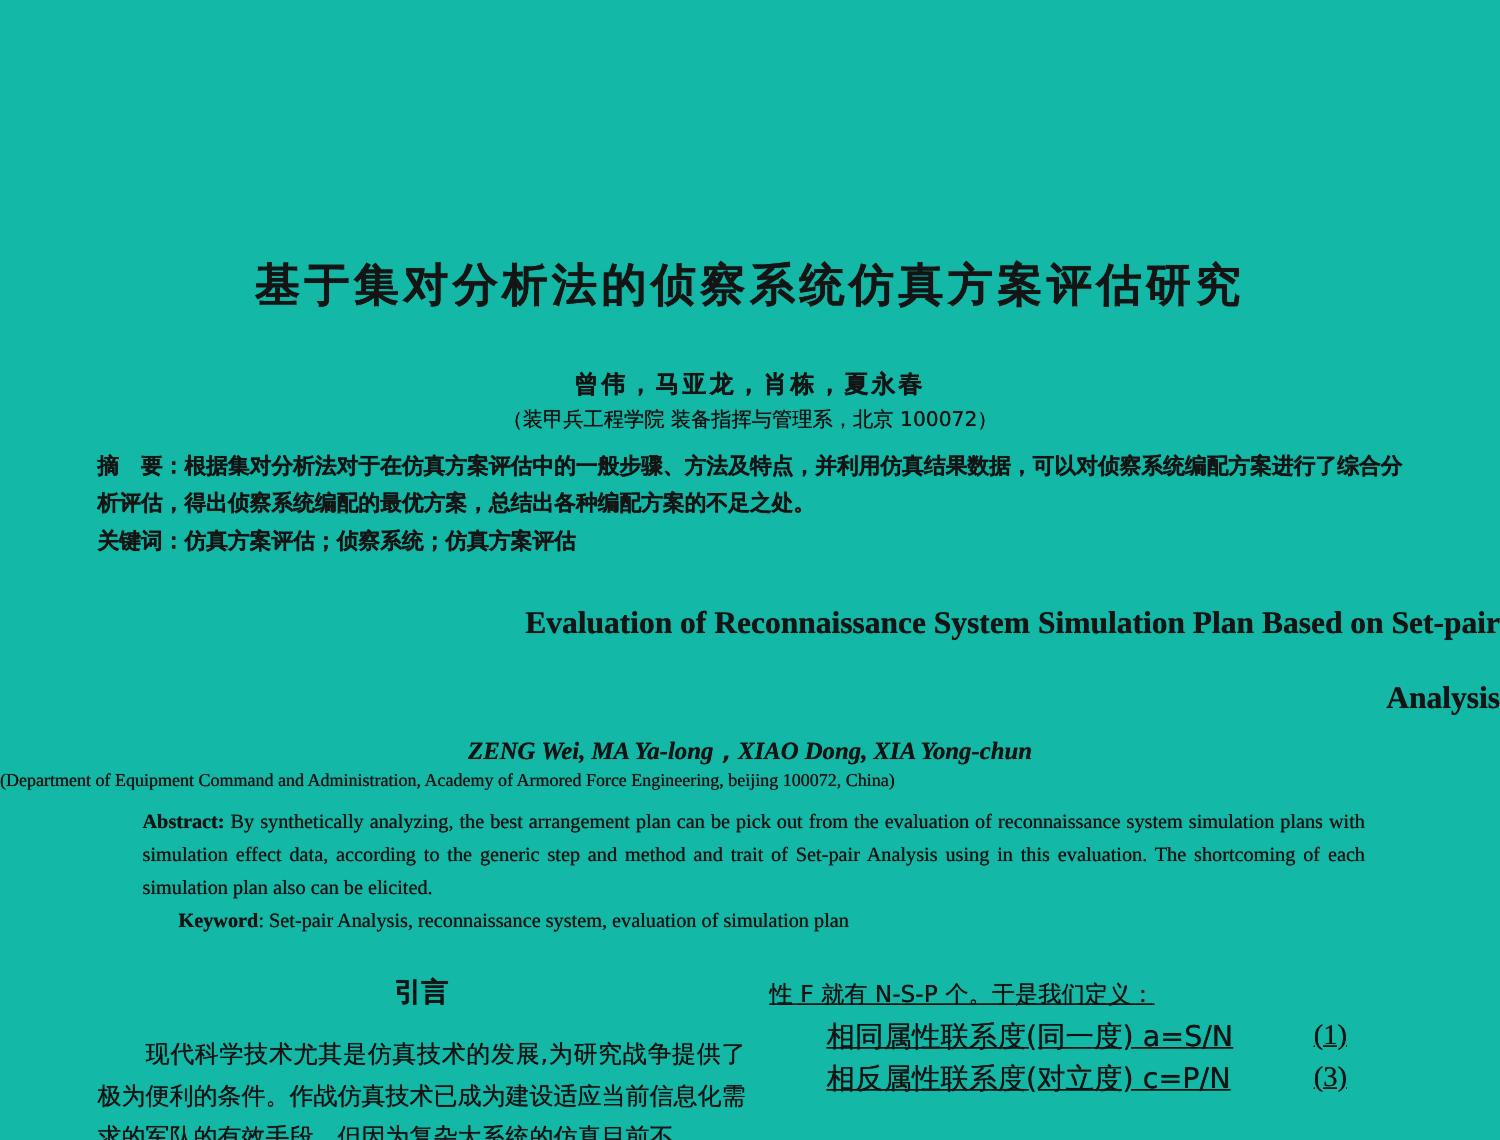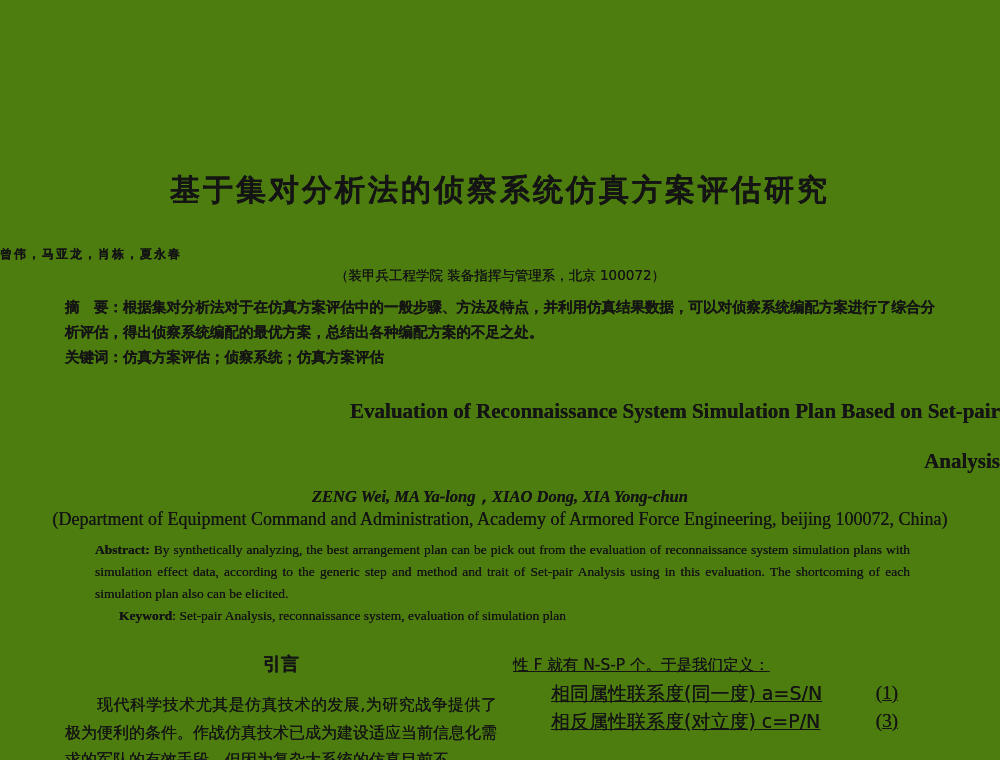--- a/index.html
+++ b/index.html
@@ -4,41 +4,41 @@
 <style>
   html, body {
     margin: 0;
     padding: 0;
     background: #ffffff;
   }
   .page {
     position: relative;
     width: 1000px;
     height: 760px;
-    background: #4d7c0f;
+    background: #14b8a6;
     overflow: hidden;
     color: #141414;
     font-family: "Liberation Serif", "DejaVu Serif", serif;
     text-shadow: 0 0 0.45px currentColor; 
   }
 
   
   .zh-title {
     margin: 170px 60px 0 60px;
     text-align: center;
     font-size: 30px;
     font-weight: bold;
     letter-spacing: 3px;
     font-family: "DejaVu Sans", sans-serif;
     white-space: nowrap;
   }
   .zh-authors {
     margin-top: 35px;
-    text-align: left;
-    font-size: 12px;
+    text-align: center;
+    font-size: 16px;
     font-weight: bold;
     letter-spacing: 2px;
     font-family: "DejaVu Sans", sans-serif;
   }
   .zh-affil {
     margin-top: 4px;
     text-align: center;
     font-size: 13.5px;
     font-family: "DejaVu Sans", sans-serif;
   }
@@ -70,22 +70,22 @@
   .en-authors {
     margin-top: 0px;
     text-align: center;
     font-size: 16.5px;
     font-style: italic;
     font-weight: bold;
     font-family: "Liberation Serif", serif;
   }
   .en-affil {
     margin-top: 1px;
-    text-align: center;
-    font-size: 18px;
+    text-align: left;
+    font-size: 12px;
     font-family: "Liberation Serif", serif;
   }
   .en-abstract {
     margin: 9px 90px 0 95px;
     font-size: 13.5px;
     line-height: 22px;
     text-align: justify;
     font-family: "Liberation Serif", serif;
   }
   .en-abstract .lbl { font-weight: bold; }

